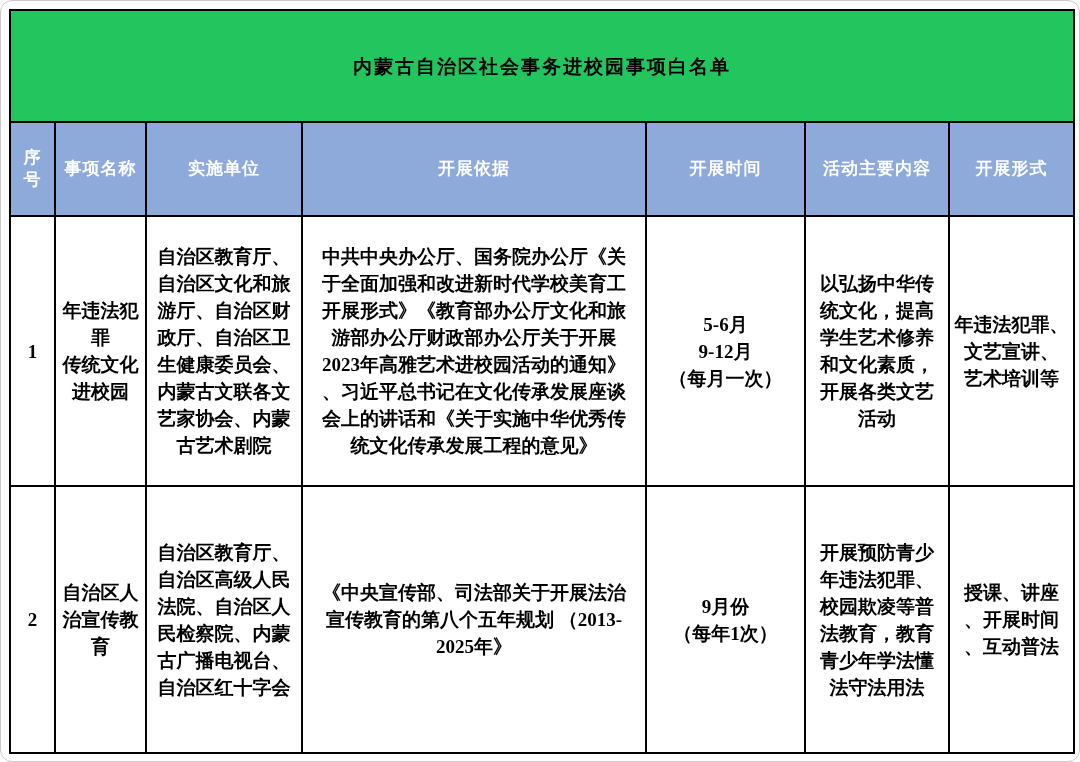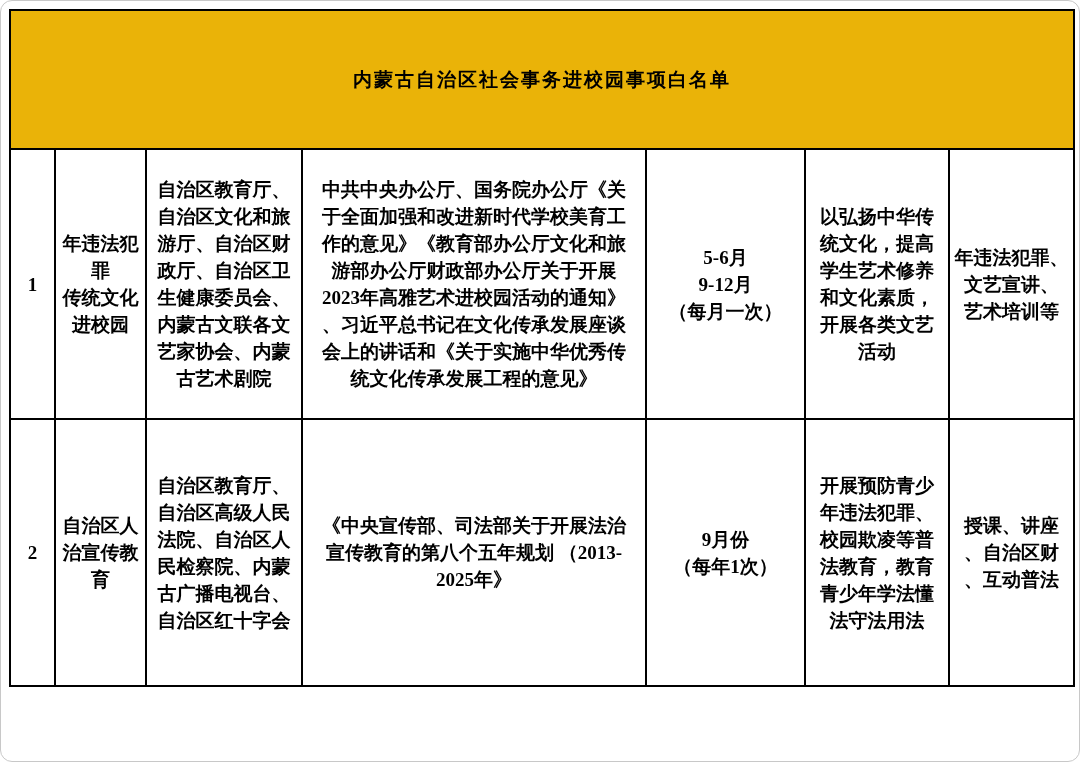--- a/index.html
+++ b/index.html
@@ -30,22 +30,22 @@
     text-align: center;
     vertical-align: middle;
     white-space: pre-line;
     font-family: "Liberation Serif", serif;
     font-size: 19px;
     line-height: 27px;
     padding: 2px 4px;
     overflow: hidden;
   }
   td.title-cell {
-    height: 139px;
-    background: #eab308;
+    height: 112px;
+    background: #22c55e;
     color: #ffffff;
     font-family: "Liberation Sans", sans-serif;
     font-size: 36px;
     font-weight: 700;
     letter-spacing: 2px;
     white-space: normal;
     line-height: 1.2;
   }
   tr.header-row td {
     height: 94px;
@@ -71,36 +71,45 @@
       <col style="width:156px">
       <col style="width:344px">
       <col style="width:159px">
       <col style="width:144px">
       <col style="width:125px">
     </colgroup>
     <tbody>
       <tr>
         <td colspan="7" class="title-cell">内蒙古自治区社会事务进校园事项白名单</td>
       </tr>
+      <tr class="header-row">
+        <td>序号</td>
+        <td>事项名称</td>
+        <td>实施单位</td>
+        <td>开展依据</td>
+        <td>开展时间</td>
+        <td>活动主要内容</td>
+        <td>开展形式</td>
+      </tr>
       <tr class="row1">
         <td>1</td>
         <td>年违法犯罪
 传统文化
 进校园</td>
         <td>自治区教育厅、
 自治区文化和旅
 游厅、自治区财
 政厅、自治区卫
 生健康委员会、
 内蒙古文联各文
 艺家协会、内蒙
 古艺术剧院</td>
         <td class="basis-cell">中共中央办公厅、国务院办公厅《关
 于全面加强和改进新时代学校美育工
-作的意见》《教育部办公厅文化和旅
+开展形式》《教育部办公厅文化和旅
 游部办公厅财政部办公厅关于开展
 2023年高雅艺术进校园活动的通知》
 、习近平总书记在文化传承发展座谈
 会上的讲话和《关于实施中华优秀传
 统文化传承发展工程的意见》</td>
         <td>5-6月
 9-12月
 （每月一次）</td>
         <td>以弘扬中华传
 统文化，提高
@@ -128,18 +137,18 @@
 2025年》</td>
         <td>9月份
 （每年1次）</td>
         <td>开展预防青少
 年违法犯罪、
 校园欺凌等普
 法教育，教育
 青少年学法懂
 法守法用法</td>
         <td>授课、讲座
-、自治区财
+、开展时间
 、互动普法</td>
       </tr>
     </tbody>
   </table>
 </div>
 
 </body></html>

